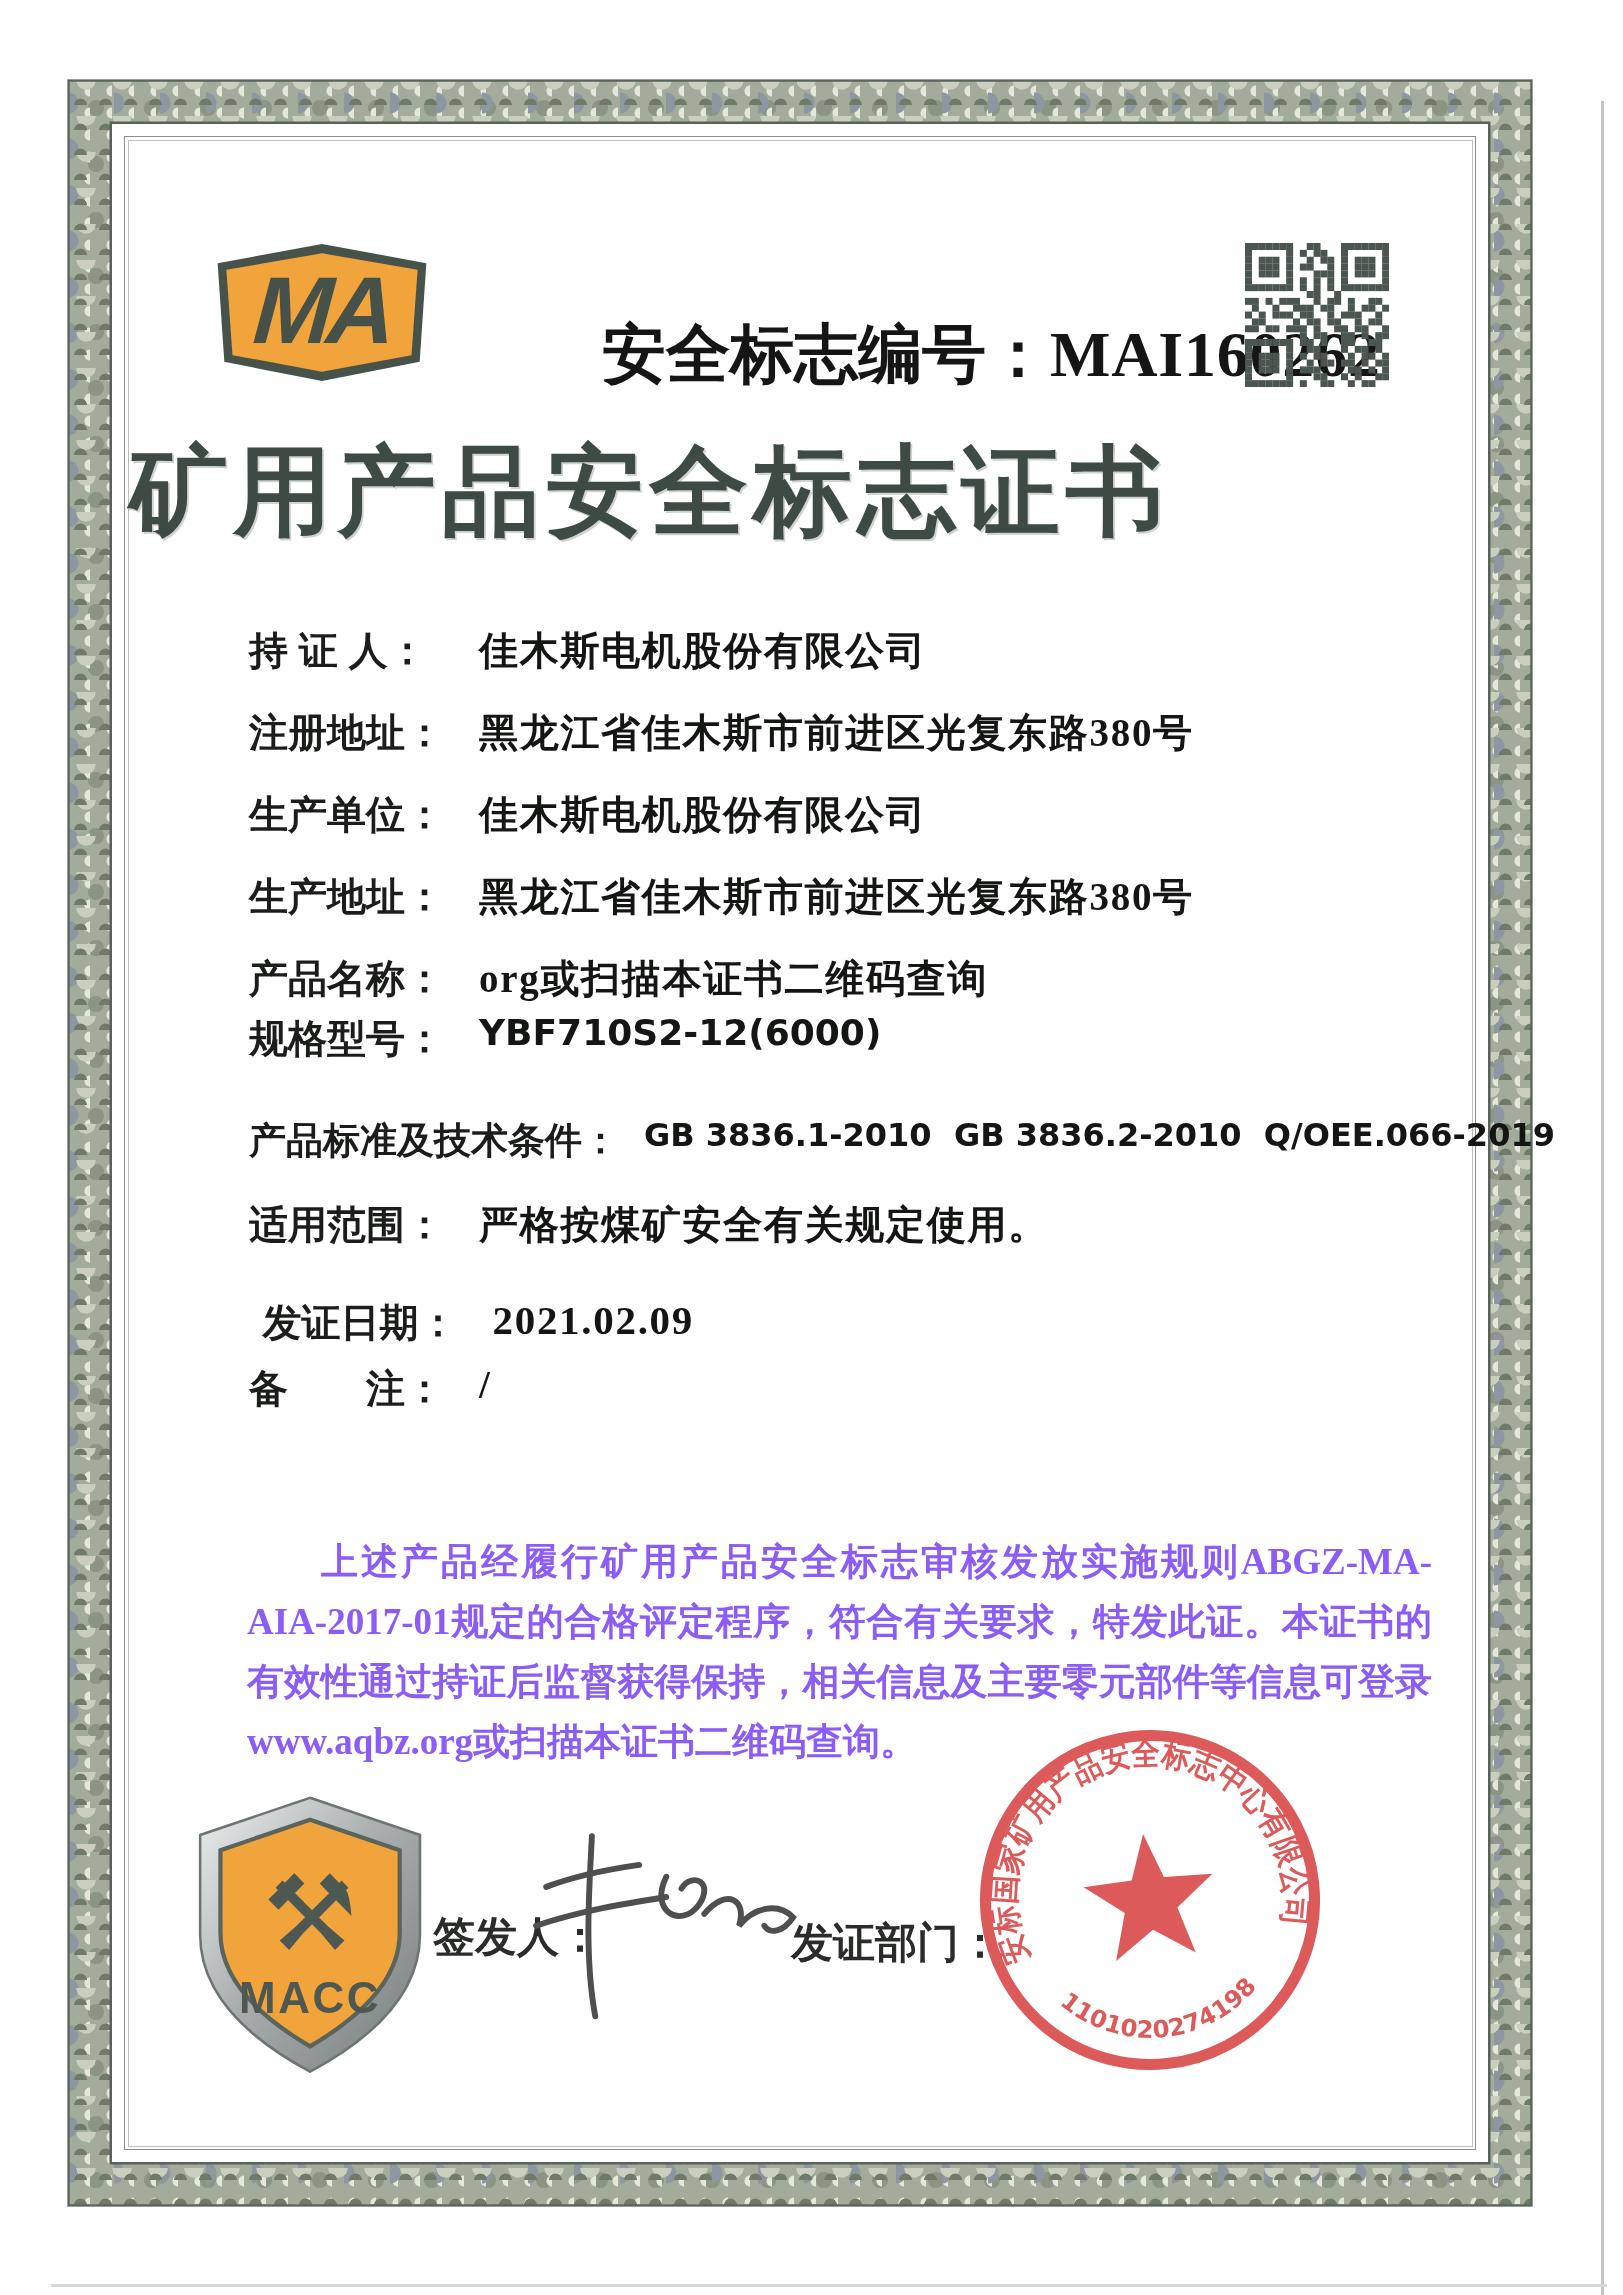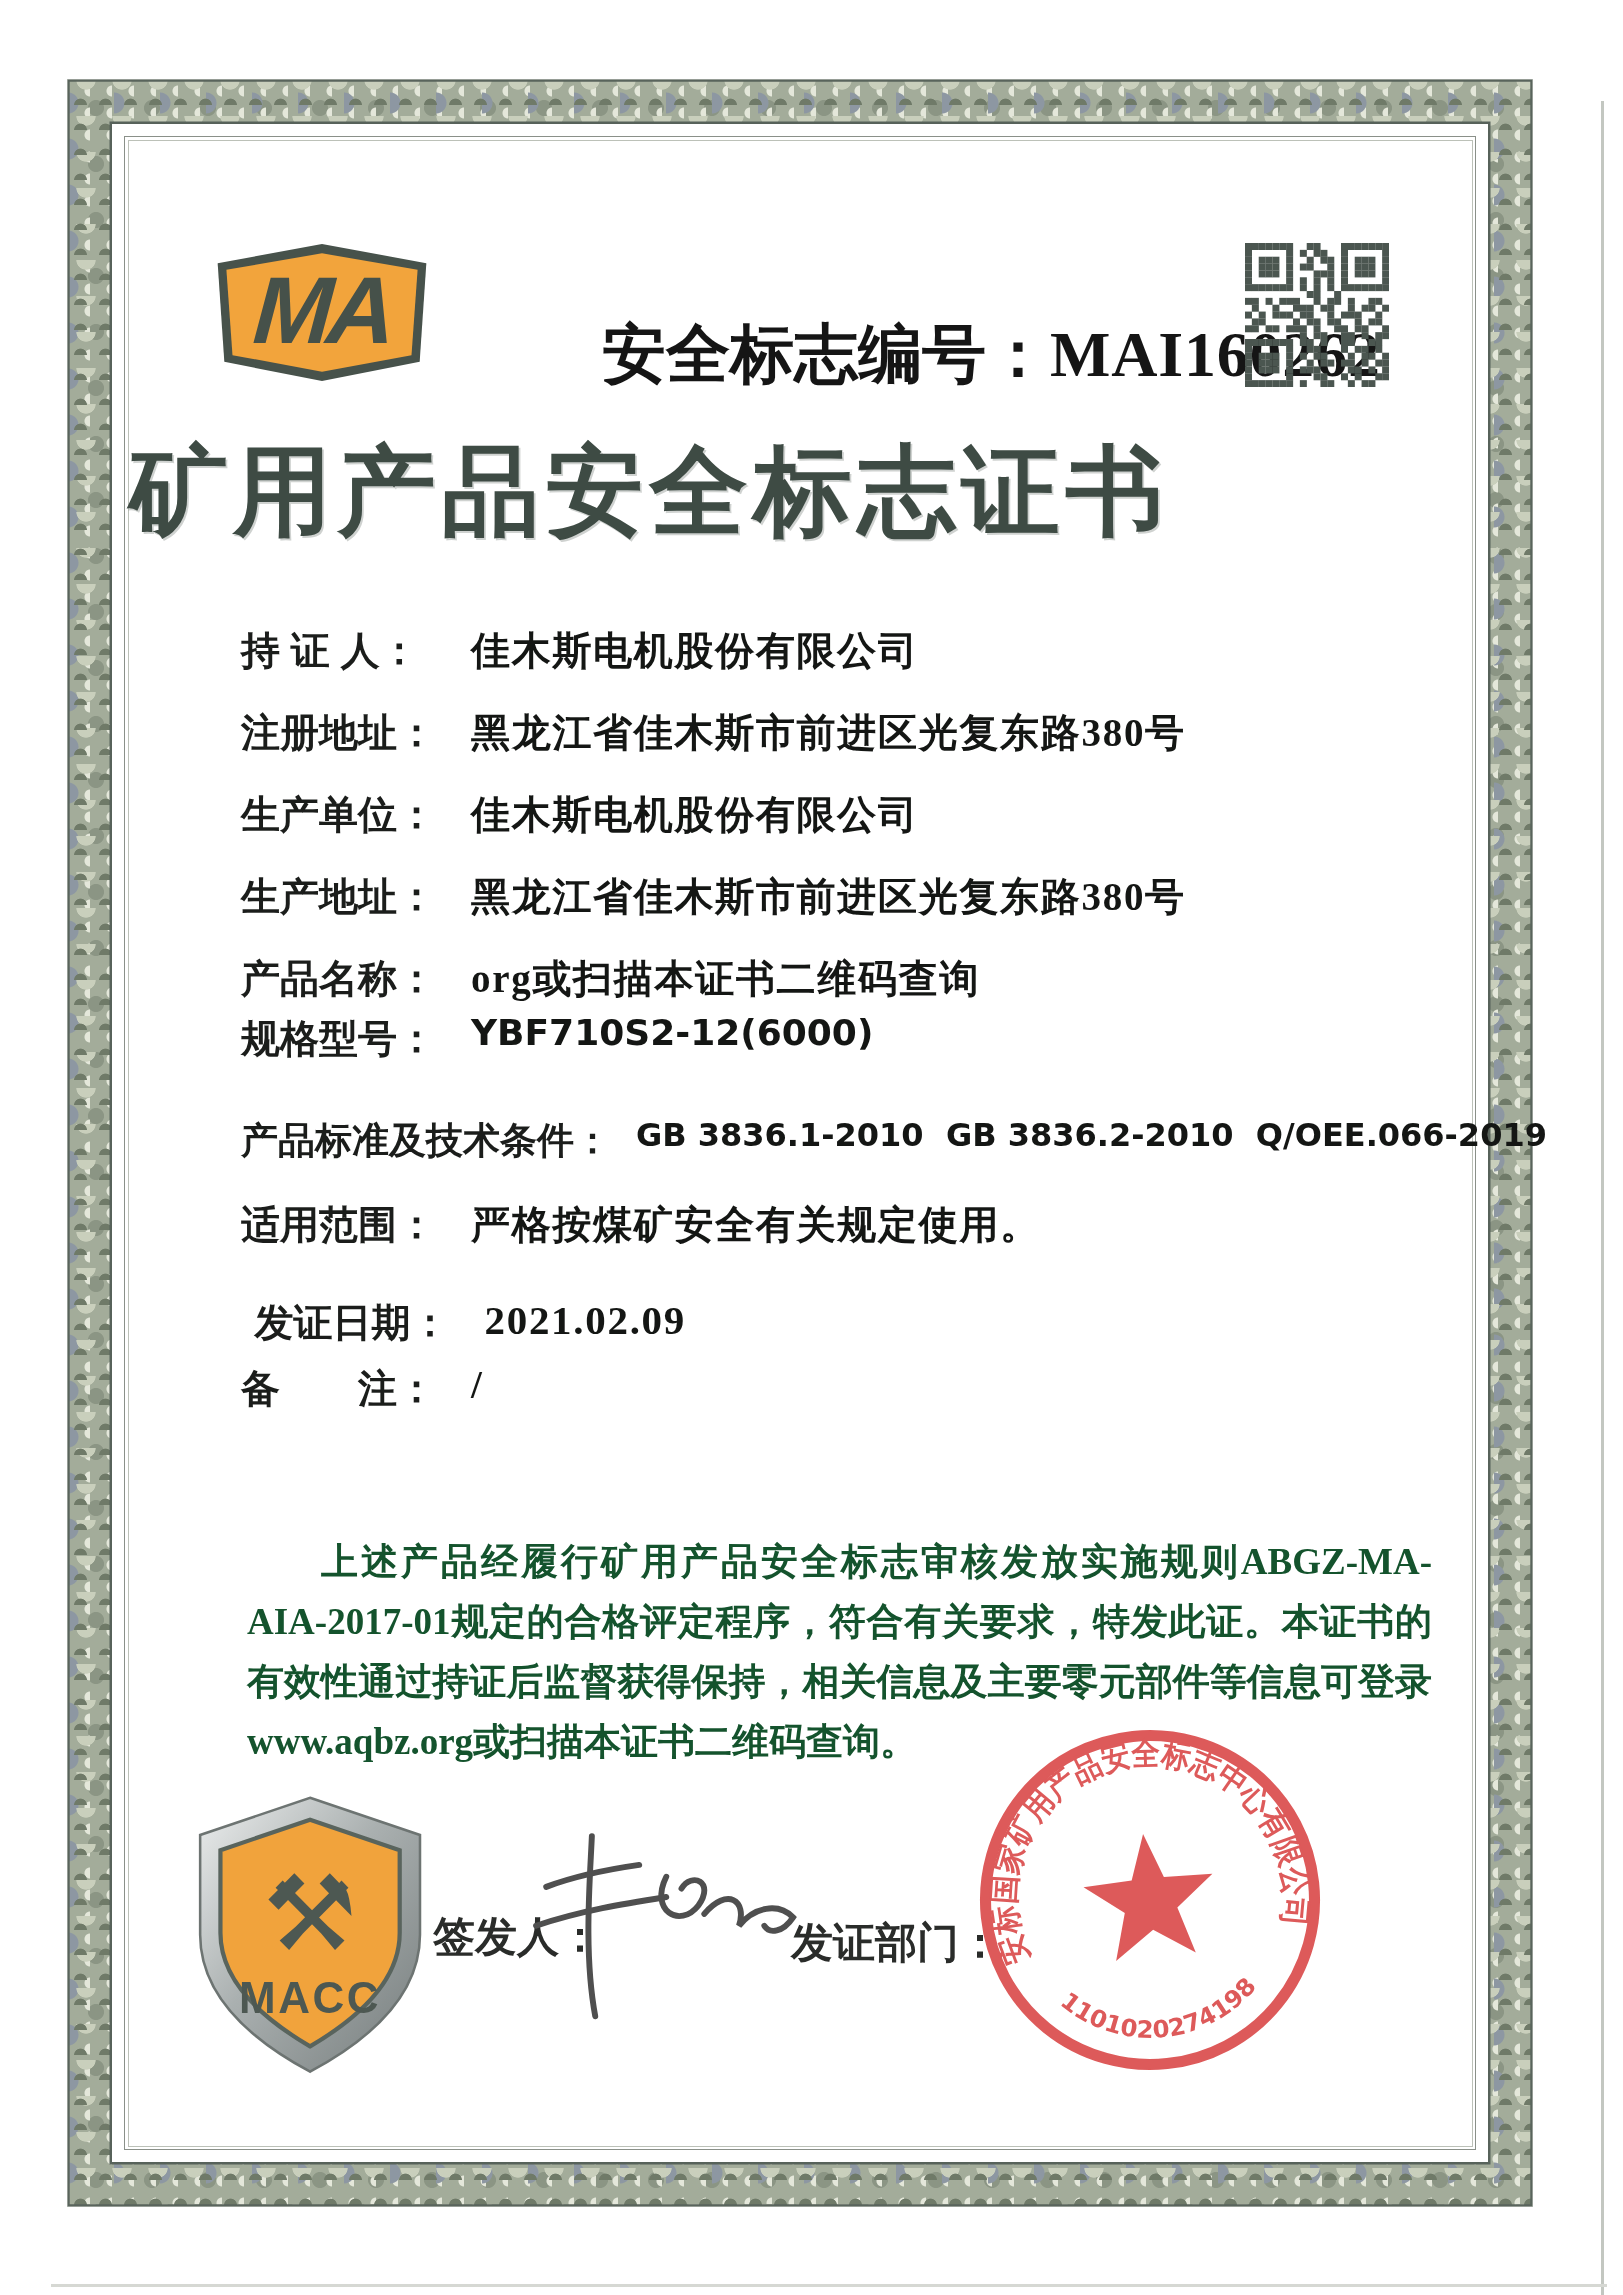--- a/index.html
+++ b/index.html
@@ -40,31 +40,31 @@
   .qr{position:absolute;left:1245px;top:243px;width:144px;height:144px;}
   .qr svg{width:100%;height:100%;fill:#4b5650;}
 
   .title{position:absolute;left:0;width:1299px;top:427px;text-align:center;
     font-size:98px;font-weight:900;color:#3e4b44;letter-spacing:6px;
     text-shadow:1.7px 1.7px 0 rgba(62,75,68,.25);}
 
   
   .row{position:absolute;left:241px;width:1201px;white-space:pre;}
   .lbl{display:inline-block;width:230px;font-family:"Liberation Sans","DejaVu Sans",sans-serif;
-       font-weight:700;font-size:39px;color:#1b1d1b;vertical-align:top;}
+       font-weight:700;font-size:39px;color:#1b1d1b;vertical-align:top;margin-left:8px;}
   .val{font-size:39px;font-weight:600;color:#141614;letter-spacing:1.7px;}
   .row.wide .lbl{width:auto;margin-right:25px;font-size:37px;}
   .row.wide .val{font-family:"DejaVu Sans",sans-serif;font-size:32px;font-weight:600;letter-spacing:0;}
   .latin{font-family:"DejaVu Sans",sans-serif;font-size:36px;font-weight:600;letter-spacing:0;}
   .d2{position:absolute;left:658px;top:0;}
   .dval{font-family:Liberation Serif, serif;font-size:41px;font-weight:600;}
 
   
   .para{position:absolute;left:247px;top:1532px;width:1185px;font-size:37px;line-height:60px;
-    text-align:justify;text-indent:74px;font-weight:600;color:#14532d;}
+    text-align:justify;text-indent:74px;font-weight:600;color:#8b5cf6;}
 
   
   .macc{position:absolute;left:190px;top:1791px;width:241px;height:287px;}
   .signer{position:absolute;left:433px;top:1909px;font-size:42px;font-weight:700;color:#2a2c2a;}
   .signature{position:absolute;left:531px;top:1826px;width:279px;height:207px;}
   .issuer{position:absolute;left:791px;top:1915px;font-size:42px;font-weight:700;color:#2a2c2a;}
   .stamp{position:absolute;left:971px;top:1721px;width:358px;height:358px;
     transform:rotate(-6deg);opacity:.93;mix-blend-mode:multiply;}
 </style>
 </head>

